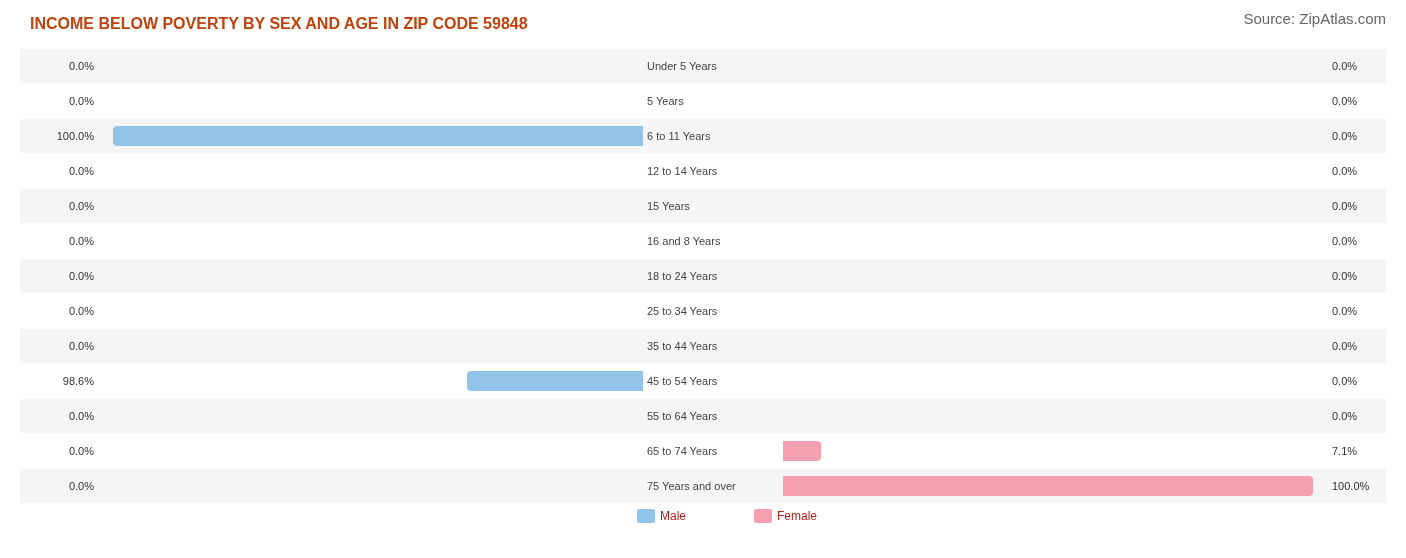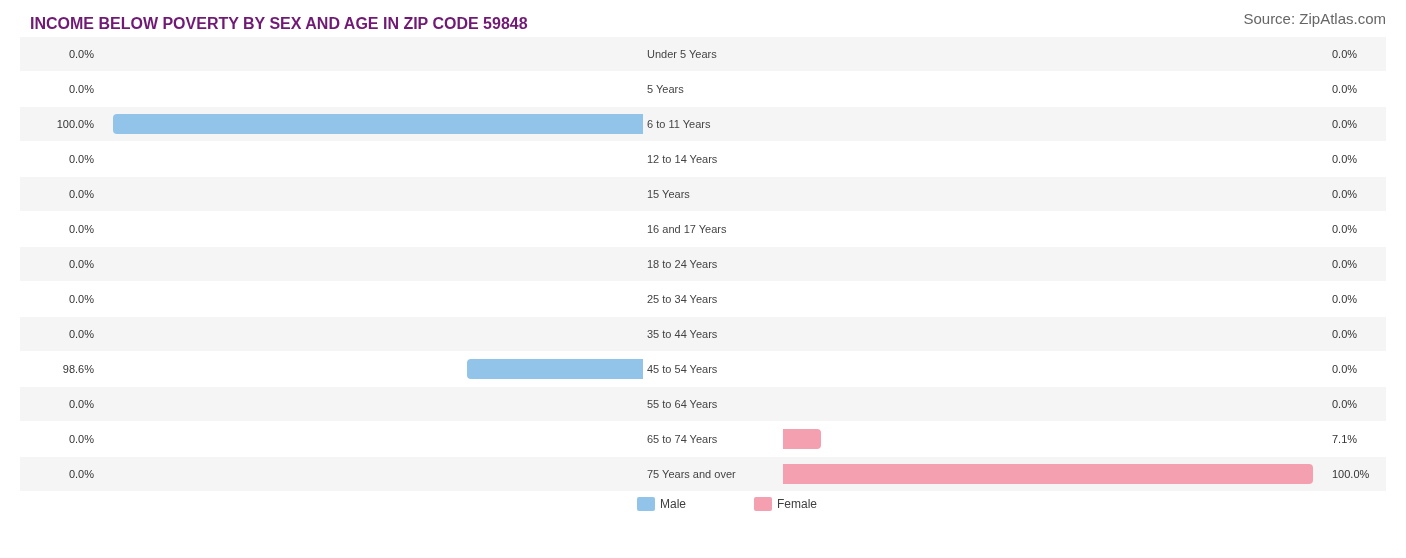--- a/index.html
+++ b/index.html
@@ -12,25 +12,25 @@
     }
     .chart-container {
       width: 1406px;
       height: 558px;
       padding: 10px 20px 40px 20px;
       position: relative;
     }
     .chart-title {
       font-size: 16px;
       font-weight: bold;
-      color: #701a75;
+      color: #c2410c;
       text-align: left;
       padding-left: 10px;
       padding-top: 5px;
-      margin-bottom: 4px;
+      margin-bottom: 16px;
     }
     .source-text {
       position: absolute;
       top: 10px;
       right: 20px;
       font-size: 15px;
       color: #666;
     }
     .bars-area {
       width: 100%;
@@ -116,21 +116,21 @@
       justify-content: center;
       align-items: center;
       gap: 20px;
       margin-top: 6px;
     }
     .legend-item {
       display: flex;
       align-items: flex-end;
       gap: 5px;
       font-size: 12px;
-      color: #404040;
+      color: #b91c1c;
       padding-left: 48px;
     }
     .legend-box {
       width: 18px;
       height: 14px;
       border-radius: 2px;
     }
   </style>
 </head>
 <body>
@@ -204,21 +204,21 @@
       </div>
     </div>
     <div class="right-label">0.0%</div>
   </div>
       <div class="row">
     <div class="left-label">0.0%</div>
     <div class="bar-section">
       <div class="male-bar-container">
         <div class="male-bar" style="width:0px;"></div>
       </div>
-      <div class="center-label">16 and 17 Years</div>
+      <div class="center-label">16 and 8 Years</div>
       <div class="female-bar-container">
         <div class="female-bar" style="width:0px;"></div>
       </div>
     </div>
     <div class="right-label">0.0%</div>
   </div>
       <div class="row">
     <div class="left-label">0.0%</div>
     <div class="bar-section">
       <div class="male-bar-container">

